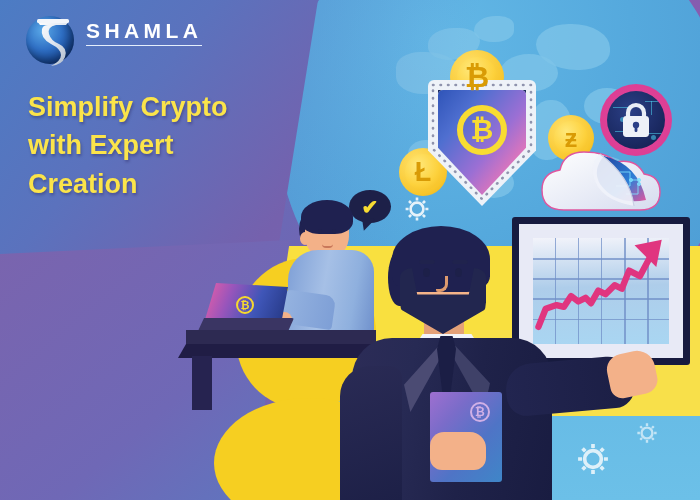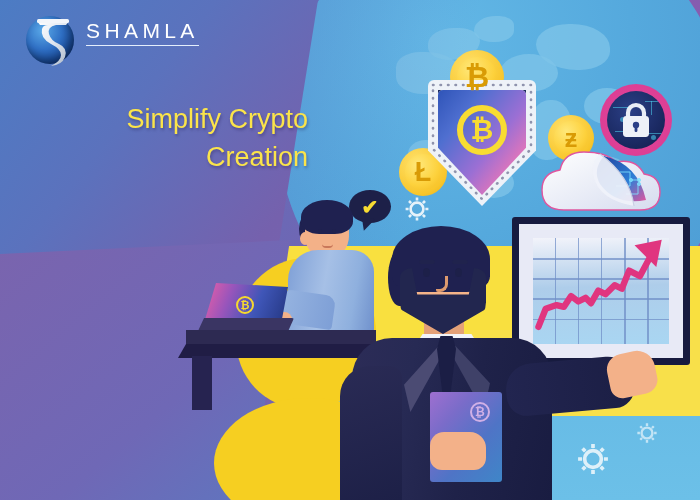--- a/index.html
+++ b/index.html
@@ -56,33 +56,33 @@
   
   #logo { left: 26px; top: 14px; width: 250px; height: 54px; }
   #logo-mark {
     position: absolute; left: 0; top: 2px; width: 48px; height: 48px; border-radius: 50%;
     background: radial-gradient(circle at 35% 30%, #5aa9e8 0%, #2f6fc4 42%, #123d86 78%, #0b2a60 100%);
     box-shadow: inset -3px -4px 8px rgba(0,0,0,.35);
   }
   #logo-s { position: absolute; left: 2px; top: 0; width: 48px; height: 52px; }
   #logo-text { position: absolute; left: 60px; top: 6px; width: 190px; }
   #logo-name {
-    font-size: 21px; letter-spacing: 4.4px; color: #fff; font-weight: 400;
+    font-size: 21px; letter-spacing: 4.4px; color: #fff; font-weight: 700;
     line-height: 1; padding-bottom: 4px; border-bottom: 1.5px solid #e4eefc;
     display: inline-block;
   }
   #logo-tag {
     font-size: 7.2px; letter-spacing: 3.6px; color: #d5e4f6; margin-top: 3px;
   }
 
   
   #headline {
-    left: 28px; top: 100px; width: 280px;
-    font-size: 27px; font-weight: 400; line-height: 1.42;
-    color: #fbe44a; text-shadow: 1px 2px 3px rgba(30,20,70,.35); text-align: right;
+    left: 28px; top: 88px; width: 280px;
+    font-size: 27px; font-weight: 700; line-height: 1.42;
+    color: #fbe44a; text-shadow: 1px 2px 3px rgba(30,20,70,.35);
   }
 
   
   .coin { border-radius: 50%; display: flex; align-items: center; justify-content: center;
     color: #d99b05; font-weight: 700; }
   .coin .inner { position: absolute; inset: 13%; border-radius: 50%;
     background: radial-gradient(circle at 36% 30%, #ffe87a 0%, #fdd13c 60%, #f2b91d 100%); }
   .coin .sym { position: relative; z-index: 2; }
   #coin-btc { left: 450px; top: 50px; width: 54px; height: 54px;
     background: radial-gradient(circle at 36% 30%, #ffe06a 0%, #f8c62b 70%, #e8ad12 100%); }
@@ -435,16 +435,17 @@
                q0 -6 -10 -11 q-11 -6 -9 -15 q1 -4 6 -4 H12 Z" fill="url(#sg)"></path>
       <rect x="9" y="5" width="32" height="4" rx="1.6" fill="#f2f5fa"></rect>
     </svg>
     <div id="logo-text">
       <div id="logo-name">SHAMLA</div>
     </div>
   </div>
 
   <div class="layer" id="headline">
     <div>Simplify Crypto</div>
+    <div>with Expert</div>
     <div>Creation</div>
   </div>
 
 </div>
 
 </body></html>

